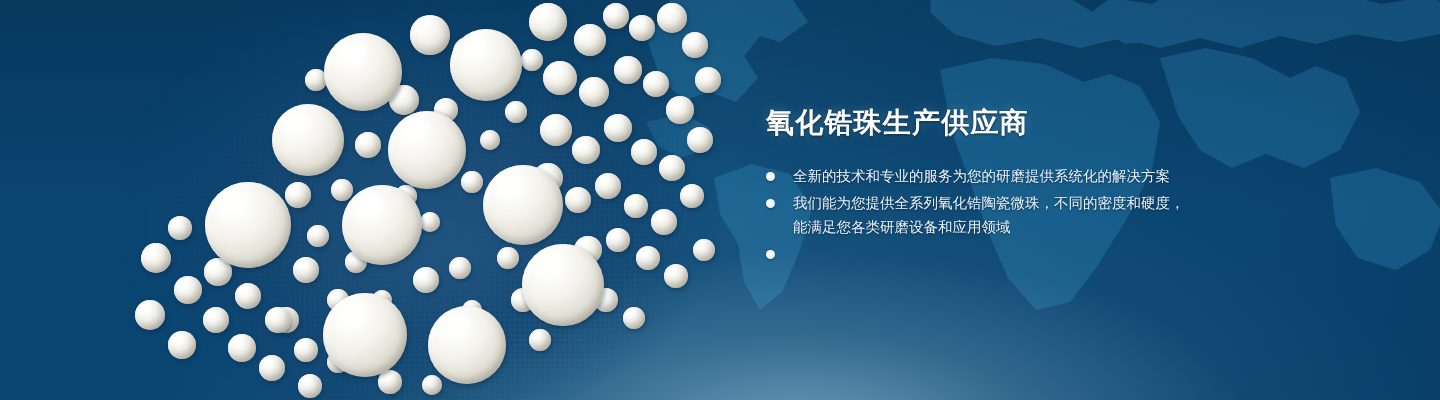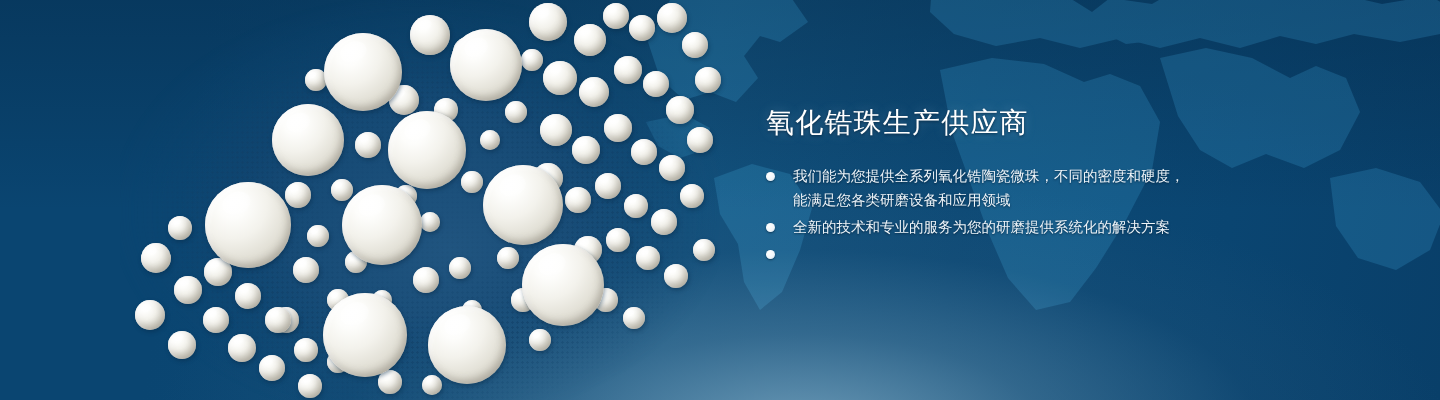--- a/index.html
+++ b/index.html
@@ -98,21 +98,21 @@
 
   
   .copy{
     position:absolute;
     left:766px; top:104px;
     width:470px;
   }
   .headline{
     font-size:28px;
     line-height:38px;
-    font-weight:400;
+    font-weight:700;
     letter-spacing:1.2px;
     color:#ffffff;
     text-shadow:0 1px 3px rgba(3,28,50,0.75), 0 0 12px rgba(160,200,230,0.30);
     white-space:nowrap;
   }
   .bullets{
     margin-top:22px;
     list-style:none;
   }
   .bullet{
@@ -247,26 +247,26 @@
         <div class="bead" style="width: 22px; height: 22px; left: 185px; top: 69px; z-index: 22;"></div>
         <div class="bead" style="width: 20px; height: 20px; left: 300px; top: 212px; z-index: 20;"></div>
       </div>
   </div>
 
   <div class="copy">
     <div class="headline">氧化锆珠生产供应商</div>
     <ul class="bullets">
       <li class="bullet">
         <span class="dot"></span>
-        <span>我们能为您提供全系列氧化锆陶瓷微珠，不同的密度和硬度，</span>
-        <span class="l2">能满足您各类研磨设备和应用领域</span>
+        <span>全新的技术和专业的服务为您的研磨提供系统化的解决方案</span>
       </li>
       <li class="bullet">
         <span class="dot"></span>
-        <span>全新的技术和专业的服务为您的研磨提供系统化的解决方案</span>
+        <span>我们能为您提供全系列氧化锆陶瓷微珠，不同的密度和硬度，</span>
+        <span class="l2">能满足您各类研磨设备和应用领域</span>
       </li>
       <li class="bullet">
         <span class="dot"></span>
       </li>
     </ul>
   </div>
 
 </div>
 
 </body></html>

